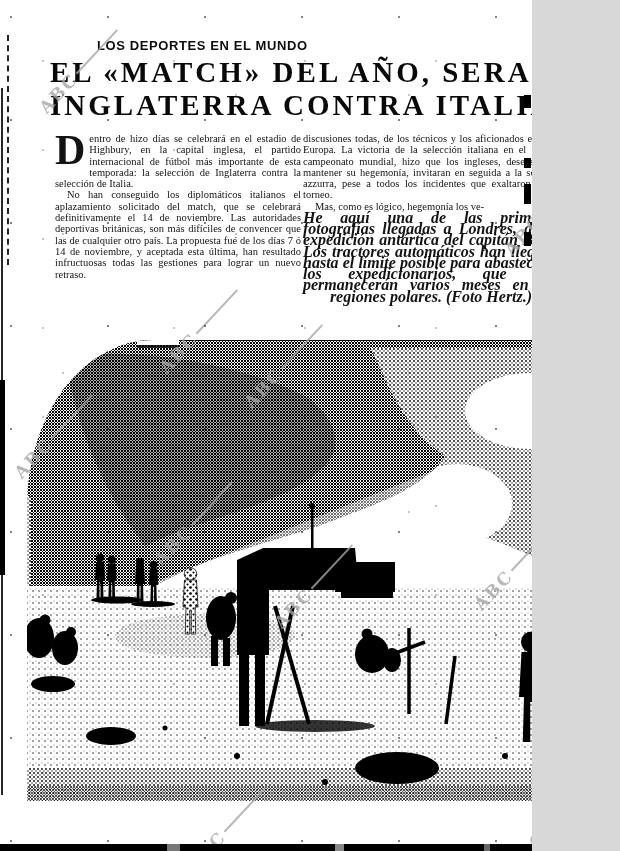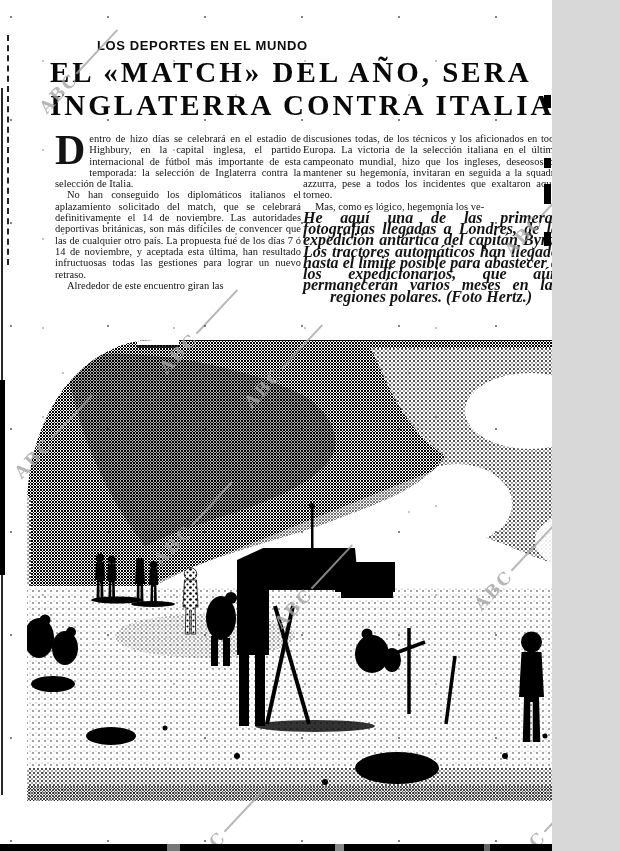--- a/index.html
+++ b/index.html
@@ -1,17 +1,17 @@
 <!DOCTYPE html>
 <html><head>
 <meta charset="utf-8">
 <style>
   html,body{margin:0;padding:0;background:#d8d8d8;}
-  .page{position:relative;width:552px;height:851px;background:#ffffff;overflow:hidden;
-        font-family:"Liberation Serif",serif;color:#131313;}
+  .page{position:relative;width:496px;height:851px;background:#ffffff;overflow:hidden;
+        font-family:"Liberation Serif",serif;color:#131313;padding-left:36px;}
   
   .speckle{position:absolute;inset:0;z-index:6;pointer-events:none;opacity:.5;
     background-image:
       radial-gradient(circle at 11px 17px,#000 .7px,transparent .9px),
       radial-gradient(circle at 43px 61px,#000 .6px,transparent .8px),
       radial-gradient(circle at 82px 33px,#000 .5px,transparent .7px),
       radial-gradient(circle at 63px 95px,#000 .6px,transparent .8px),
       radial-gradient(circle at 27px 80px,#000 .45px,transparent .6px);
     background-size:97px 103px,131px 89px,151px 117px,173px 139px,211px 157px;}
   
@@ -60,21 +60,20 @@
 
   <div class="kicker">LOS DEPORTES EN EL MUNDO</div>
   <div class="headline">
     <div class="hl">EL «MATCH» DEL AÑO, SERA</div>
     <div class="hl">INGLATERRA CONTRA ITALIA</div>
   </div>
 
   <div class="col col-left">
     <p><span class="dropcap">D</span><span>entro de hizo días se celebrará en el estadio de Highbury, en la capital inglesa, el partido internacional de fútbol más importante de esta temporada: la selección de Inglaterra contra la selección de Italia.</span></p>
     <p class="ind">No han conseguido los diplomáticos italianos el aplazamiento solicitado del match, que se celebrará definitivamente el 14 de noviembre. Las autoridades deportivas británicas, son más difíciles de convencer que las de cualquier otro país. La propuesta fué de los días 7 ó 14 de noviembre, y aceptada esta última, han resultado infructuosas todas las gestiones para lograr un nuevo retraso.</p>
-    <p class="ind">Alrededor de este encuentro giran las</p>
   </div>
 
   <div class="col col-right">
     <p>discusiones todas, de los técnicos y los aficionados en toda Europa. La victoria de la selección italiana en el último campeonato mundial, hizo que los ingleses, deseosos de mantener su hegemonía, invitaran en seguida a la squadra azzurra, pese a todos los incidentes que exaltaron aquel torneo.</p>
     <p class="ind">Mas, como es lógico, hegemonía los ve-</p>
     <p class="caption">He aquí una de las primeras fotografías llegadas a Londres, de la expedición antártica del capitán Byrd. Los tractores automáticos han llegado hasta el límite posible para abastecer a los expedicionarios, que aún permanecerán varios meses en las regiones polares. (Foto Hertz.)</p>
   </div>
 
   <svg class="photo" viewBox="0 0 595 465" aria-hidden="true">
     <defs>

